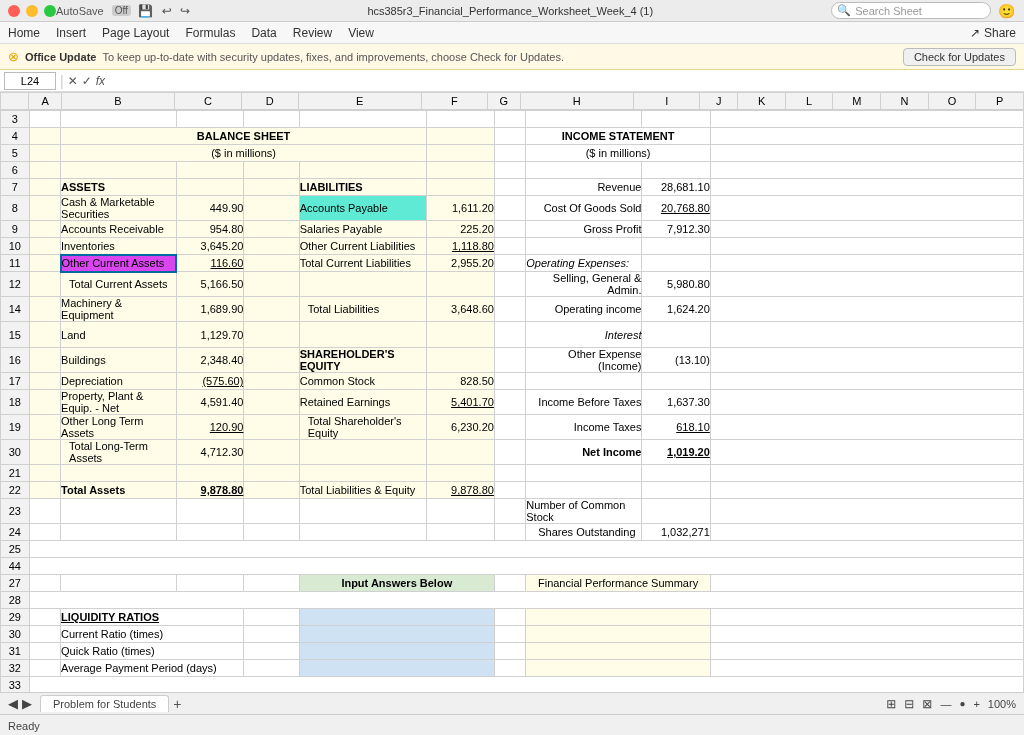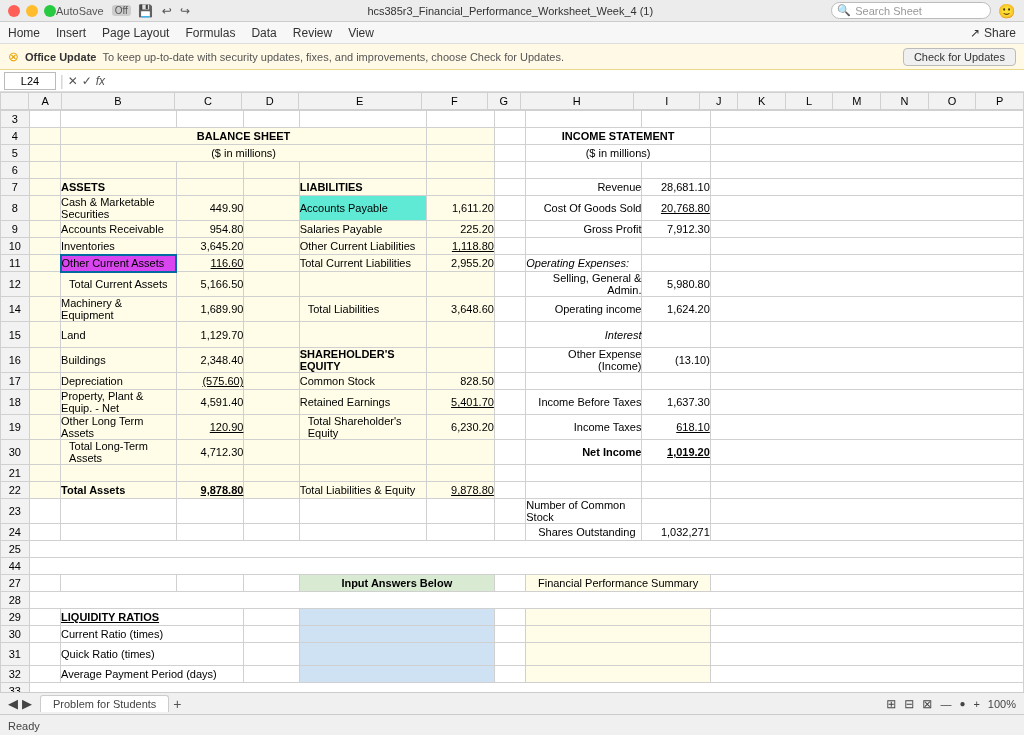--- a/index.html
+++ b/index.html
@@ -565,21 +565,21 @@
         <td style="border:1px solid #d0d0d0;"></td>
         <td colspan="2" style="border:1px solid #d0d0d0;">Current Ratio (times)</td>
         <td style="border:1px solid #d0d0d0;"></td>
         <td colspan="2" style="border:1px solid #d0d0d0;background:#cfe2f3;"></td>
         <td style="border:1px solid #d0d0d0;"></td>
         <td colspan="2" style="border:1px solid #d0d0d0;background:#fffde7;"></td>
         <td colspan="7" style="border:1px solid #d0d0d0;"></td>
       </tr>
 
       <tr>
-        <td style="background:#f2f2f2;text-align:center;border:1px solid #d0d0d0;height:23px;">31</td>
+        <td style="background:#f2f2f2;text-align:center;border:1px solid #d0d0d0;height:17px;">31</td>
         <td style="border:1px solid #d0d0d0;"></td>
         <td colspan="2" style="border:1px solid #d0d0d0;">Quick Ratio (times)</td>
         <td style="border:1px solid #d0d0d0;"></td>
         <td colspan="2" style="border:1px solid #d0d0d0;background:#cfe2f3;"></td>
         <td style="border:1px solid #d0d0d0;"></td>
         <td colspan="2" style="border:1px solid #d0d0d0;background:#fffde7;"></td>
         <td colspan="7" style="border:1px solid #d0d0d0;"></td>
       </tr>
 
       <tr>

